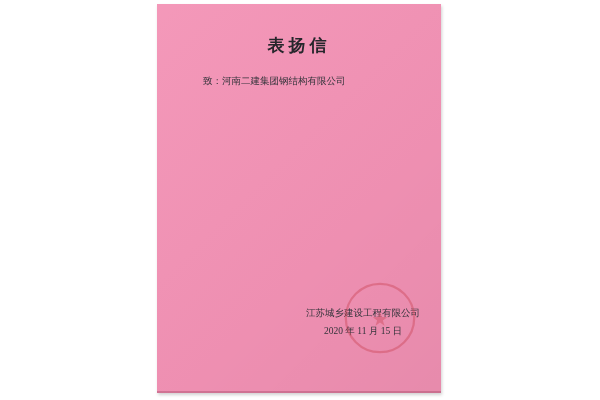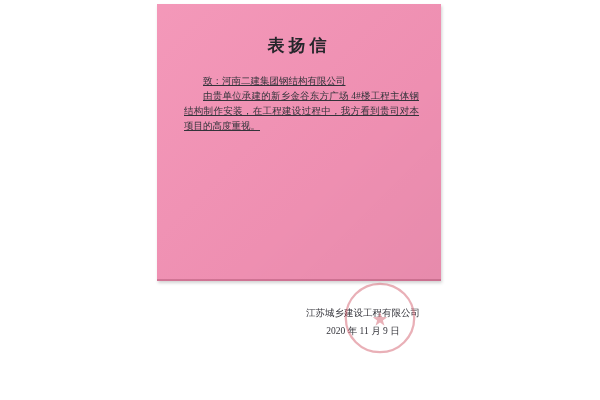--- a/index.html
+++ b/index.html
@@ -6,21 +6,21 @@
   .scene{
     position:relative;
     width:600px;height:400px;
     background:#ffffff;
     overflow:hidden;
     font-family:"Liberation Serif","DejaVu Serif",serif;
   }
   .paper{
     position:absolute;
     left:157px;top:4px;
-    width:284px;height:277px;
+    width:284px;height:389px;
     background:#f392b5;
     background-image:linear-gradient(135deg, rgba(255,255,255,0.06) 0%, rgba(0,0,0,0.02) 60%, rgba(0,0,0,0.05) 100%);
     box-shadow:1px 2px 3px rgba(0,0,0,0.18);
   }
   .paper::after{
     content:"";
     position:absolute;left:0;bottom:0;width:100%;height:2px;
     background:rgba(120,30,60,0.25);
   }
   .letter-title{
@@ -31,21 +31,21 @@
     letter-spacing:4px;
     color:#26262b;
   }
   .letter-body{
     margin:17px 22px 0 27px;
     font-size:9.5px;
     line-height:15px;
     text-align:justify;
     color:#33333a;
   }
-  .letter-body p{margin:0;text-indent:2em;text-decoration:underline;}
+  .letter-body p{margin:0;text-indent:2em;}
   .salutation{margin:0 0 0 0;text-indent:0;}
   .signature{
     position:absolute;
     right:21px;top:300px;
     text-align:center;
     font-size:9.5px;
     line-height:18px;
     color:#33333a;
   }
   .signature .sig-company{display:block;}
@@ -65,26 +65,25 @@
 </head>
 <body>
 
 <div class="scene">
   <div class="paper">
 
     <h1 class="letter-title">表扬信</h1>
 
     <div class="letter-body">
       <p class="salutation">致：河南二建集团钢结构有限公司</p>
-      <p>由贵单位承建的新乡金谷东方广场 4#楼工程主体钢结构制作安装，在工程建设过程中，我方看到贵司对本项目的高度重视。</p>
     </div>
 
     <div class="signature">
       <span class="sig-company">江苏城乡建设工程有限公司</span>
-      <span class="sig-date">2020 年 11 月 9 日</span>
+      <span class="sig-date">2020 年 11 月 15 日</span>
     </div>
 
     <svg class="seal" viewBox="0 0 100 100">
       <defs>
         <path id="sealArc" d="M 13 60 A 38 38 0 1 1 87 60"></path>
       </defs>
       <circle cx="50" cy="50" r="45"></circle>
       <polygon points="50,42 52.35,48.76 59.5,48.9 53.8,53.24 55.9,60.1 50,56 44.1,60.1 46.2,53.24 40.5,48.9 47.65,48.76"></polygon>
       <text>
         <textPath href="#sealArc" startOffset="4%">江苏城乡建设工程有限公司</textPath>

